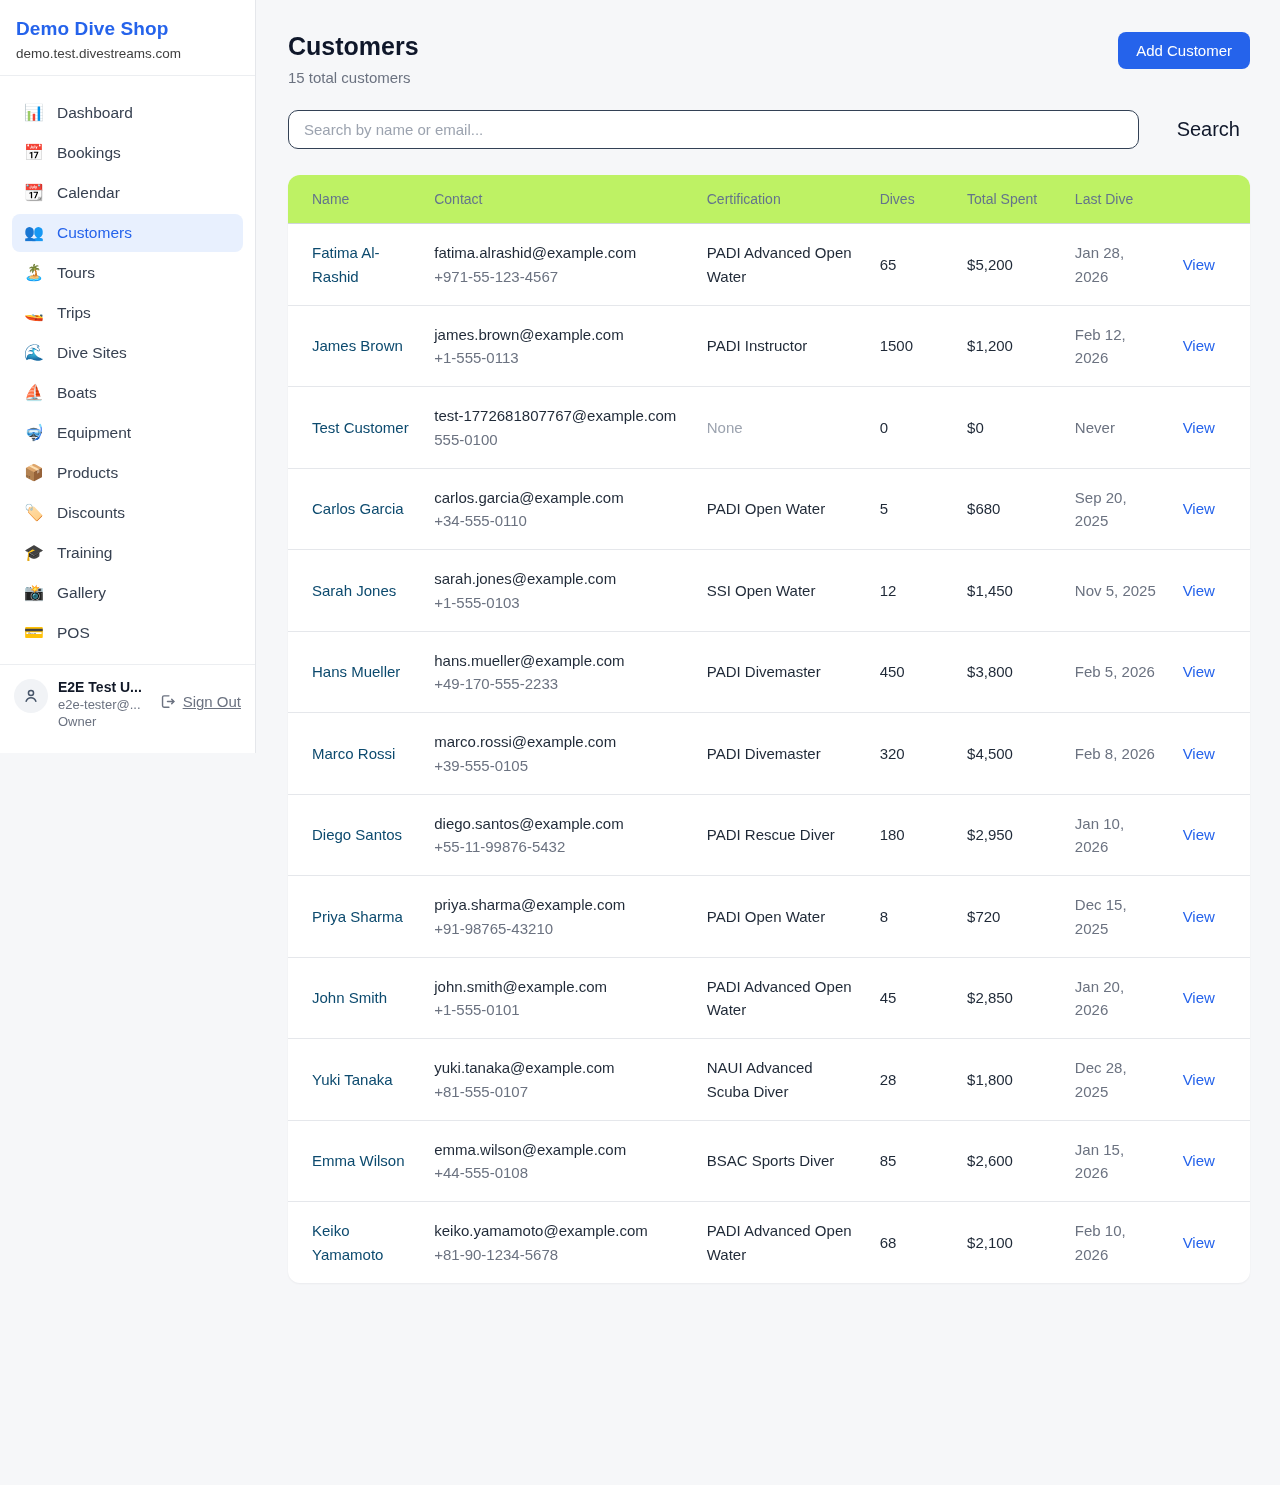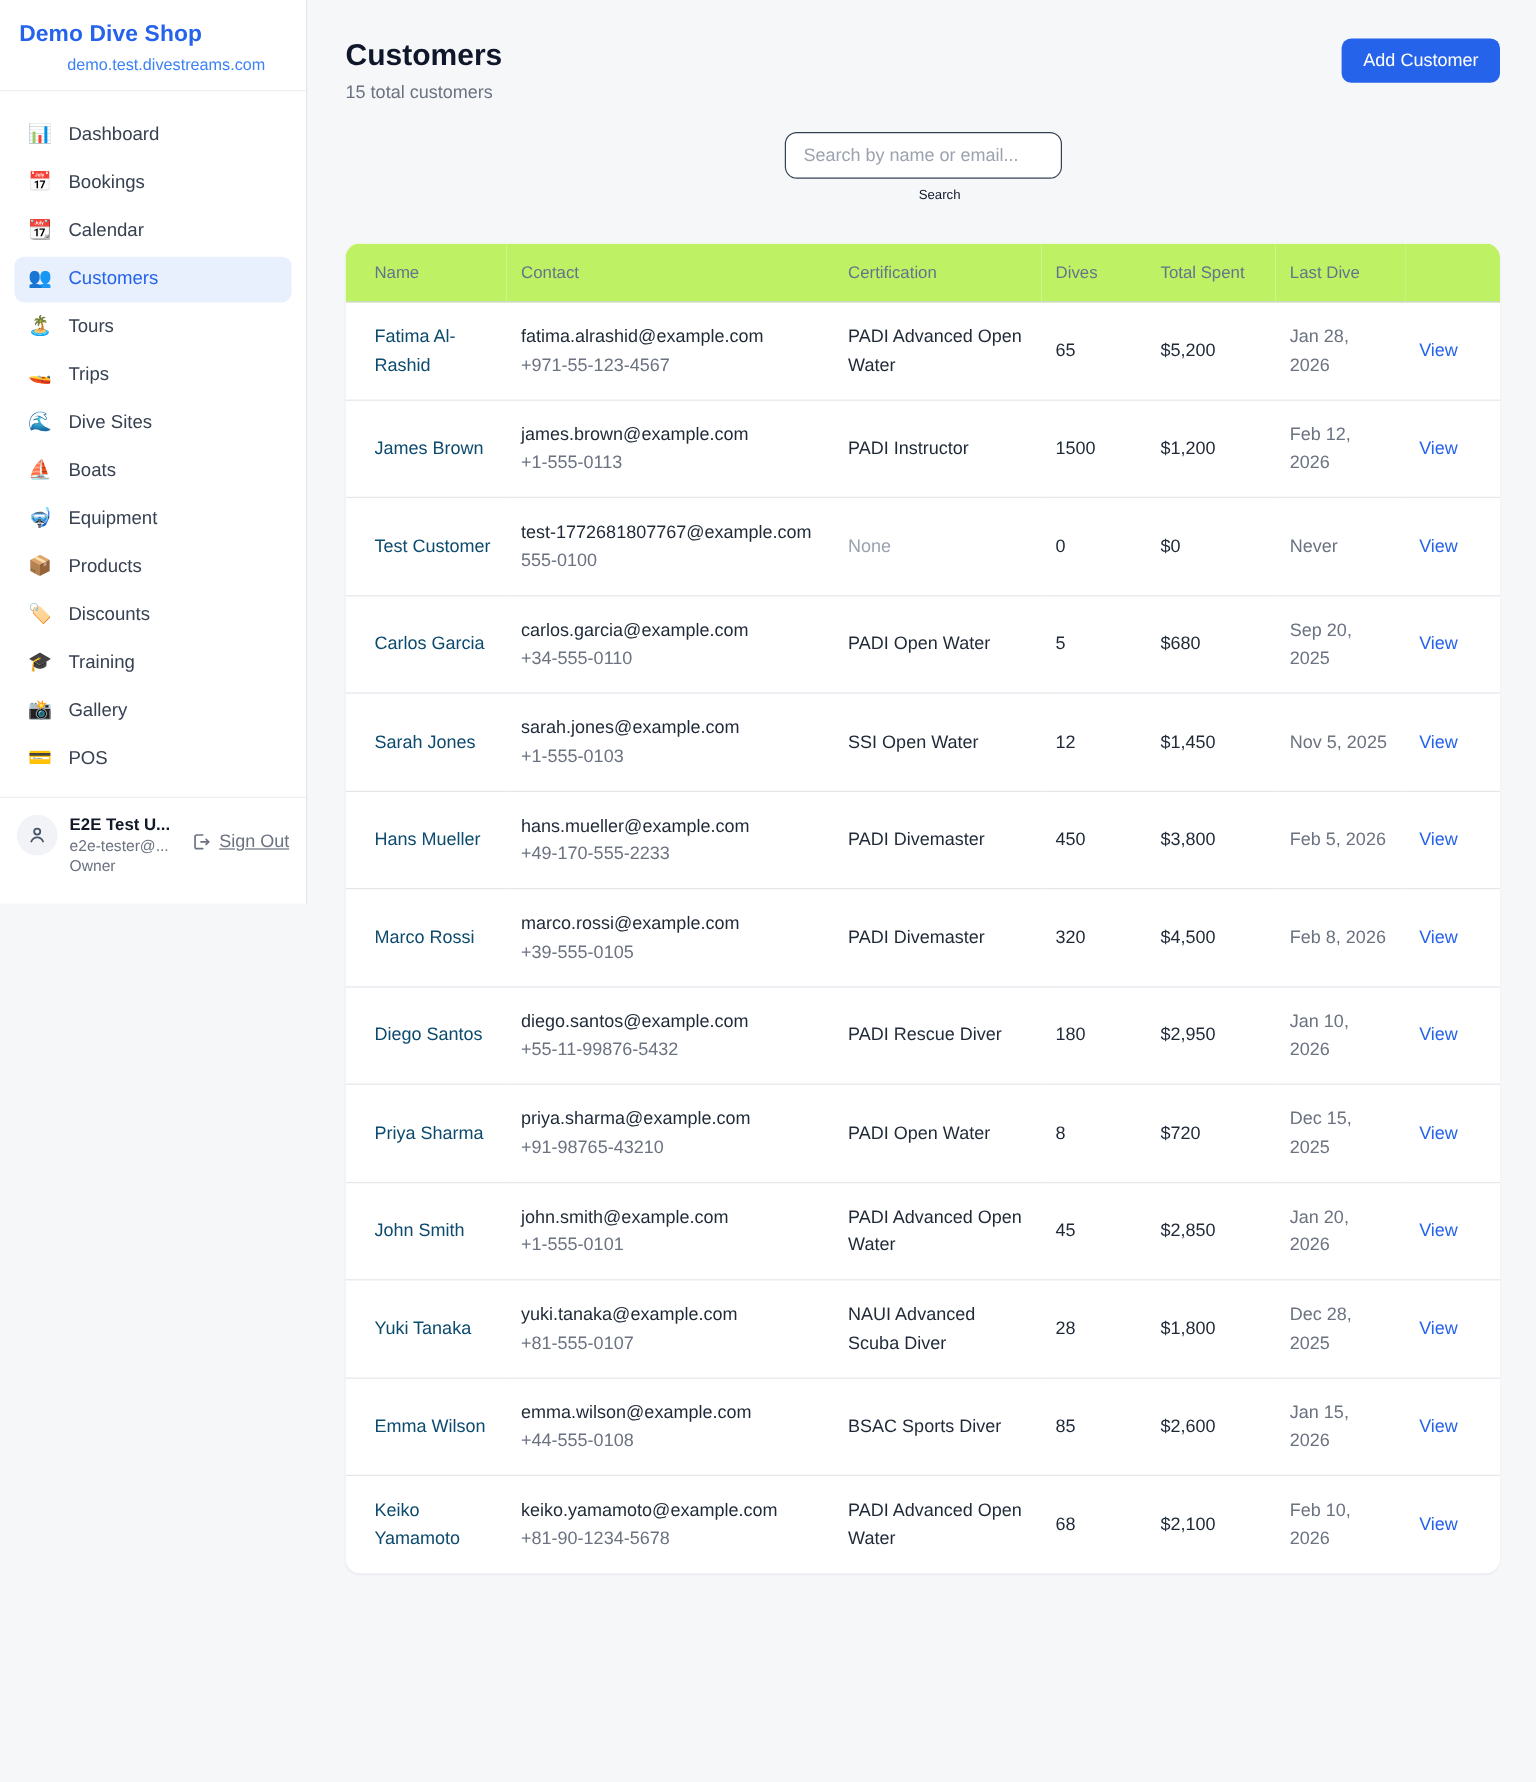--- a/index.html
+++ b/index.html
@@ -13,21 +13,21 @@
   .layout { display:flex; align-items:flex-start; width:1280px; }
 
   
   .sidebar {
     width:256px; flex:0 0 256px;
     background:#ffffff;
     border-right:1px solid #e5e7eb;
   }
   .brand { padding:18px 16px 14px 16px; border-bottom:1px solid #eceef1; }
   .brand-name { color:#2563eb; font-size:19px; font-weight:700; letter-spacing:.1px; }
-  .brand-domain { color:#3b82f6; font-size:13.5px; margin-top:6px;margin-left:40px; }
+  .brand-domain { color:#404040; font-size:13.5px; margin-top:6px; }
   .nav { padding:16px 8px 10px 8px; }
   .nav-item {
     display:flex; align-items:center; gap:13px;
     padding:10px 12px; margin:2px 4px;
     border-radius:8px; cursor:pointer;
     color:#374151; font-size:15.5px;
   }
   .nav-item.active { background:#e8f0fe; color:#2563eb; }
   .nav-icon { width:20px; font-size:16px; text-align:center; line-height:1; }
   .sidebar-footer {
@@ -52,31 +52,31 @@
   
   .main { flex:1 1 auto; padding:32px 30px 34px 32px; }
   .page-head { display:flex; justify-content:space-between; align-items:flex-start; }
   .page-title { font-size:25px; font-weight:700; color:#0f172a; }
   .page-subtitle { font-size:15px; color:#6b7280; margin-top:8px; }
   .btn-primary {
     background:#2563eb; color:#ffffff; border:none;
     font-family:inherit; font-size:15px; font-weight:500;
     padding:10px 18px; border-radius:8px; cursor:pointer;
   }
-  .search-row { display:flex; align-items:center; margin-top:24px;flex-direction:column; }
+  .search-row { display:flex; margin-top:24px; }
   .search-input {
     flex:1 1 auto; height:39px;
     border:1px solid #334155; border-radius:10px;
     padding:0 15px; font-family:inherit; font-size:15px; color:#111827;
     background:#ffffff; outline:none;
   }
   .search-input::placeholder { color:#9ca3af; }
   .search-btn {
     background:none; border:none; font-family:inherit;
-    font-size:11px; color:#0f172a; cursor:pointer;
+    font-size:20px; color:#0f172a; cursor:pointer;
     padding:8px 10px; margin-left:28px;
   }
 
   
   .card {
     margin-top:26px; background:#ffffff;
     border-radius:12px; overflow:hidden;
     box-shadow:0 1px 2px rgba(16,24,40,.05);
   }
   table { width:100%; border-collapse:collapse; table-layout:fixed; }

